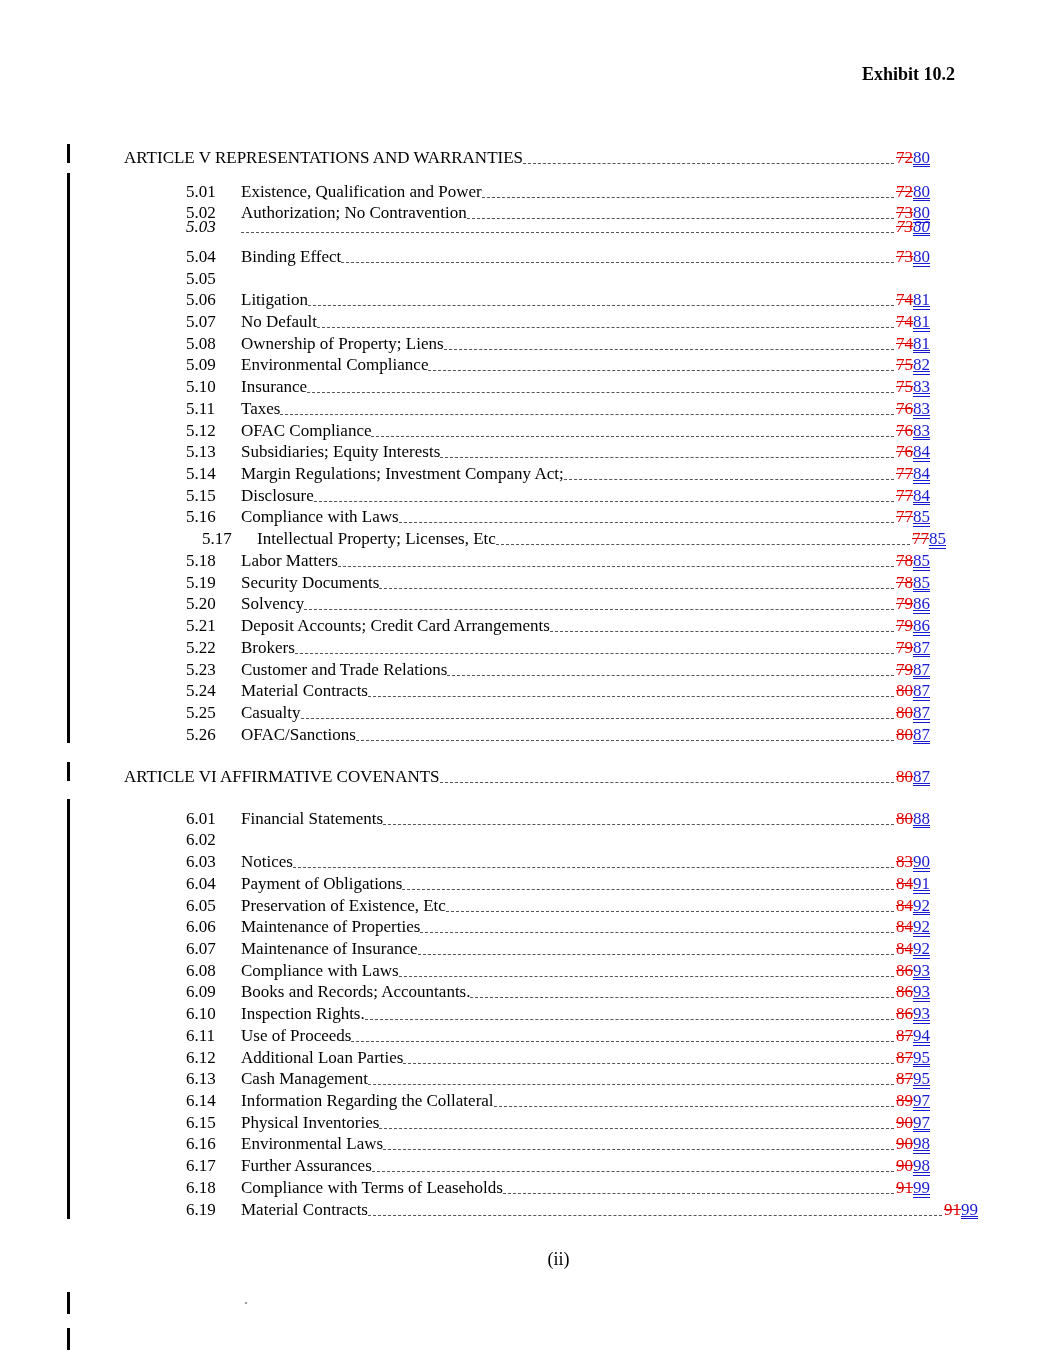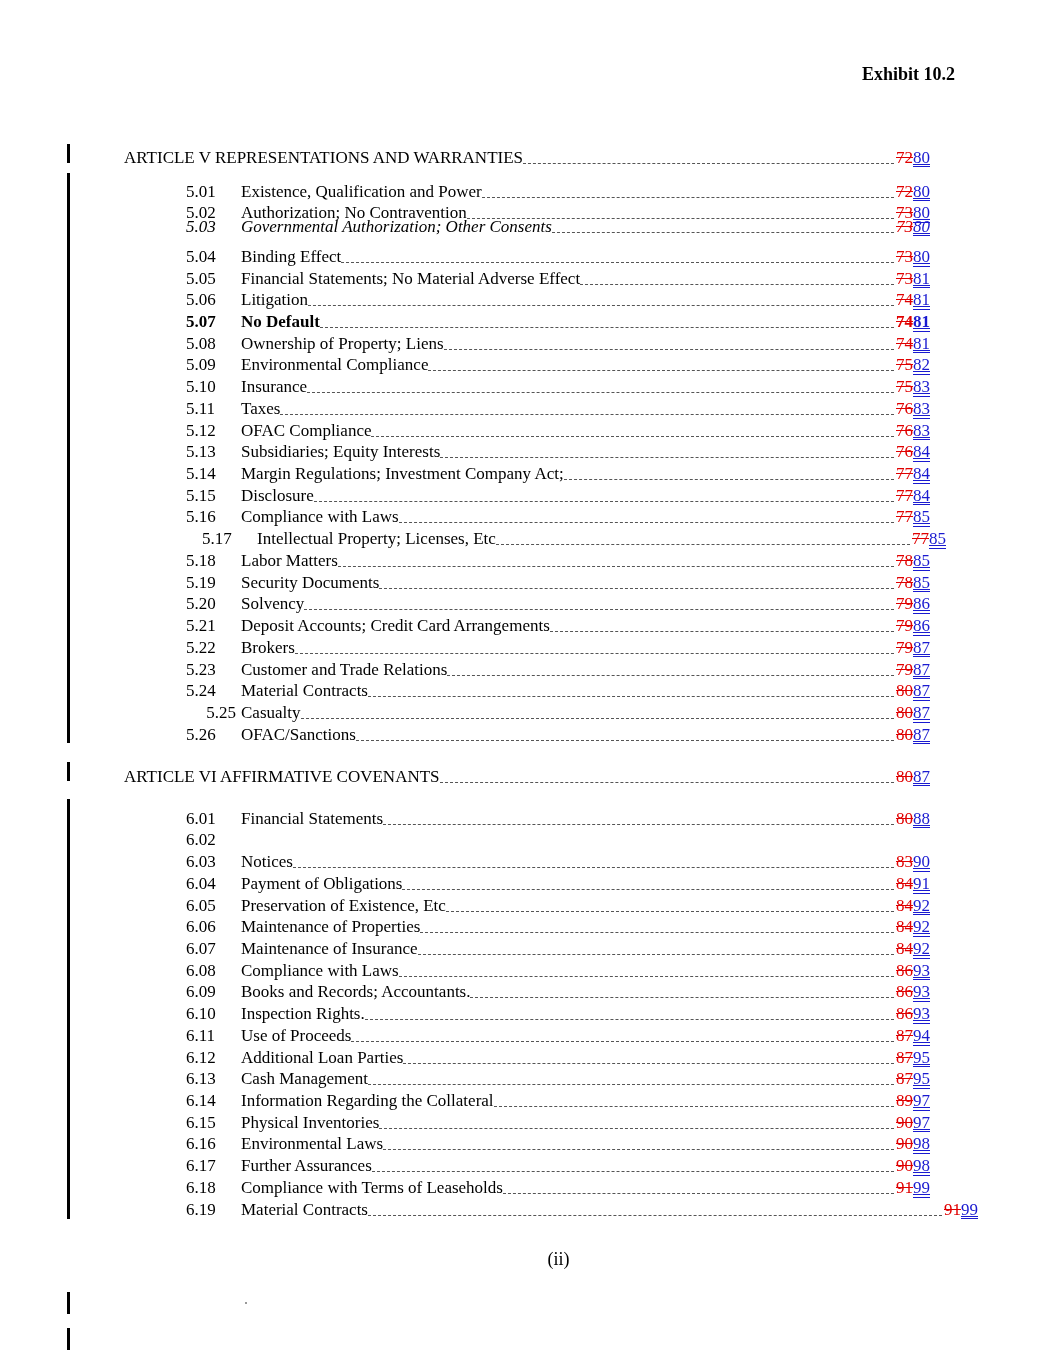--- a/index.html
+++ b/index.html
@@ -52,50 +52,44 @@
       <span class="num">5.02</span>
       <span class="title">
         <span class="text">Authorization; No Contravention</span>
         <span class="leader"></span>
         <span class="pages"><span class="old">73</span><span class="new">80</span></span>
       </span>
     </div>
     <div class="row" style="top: 215px; font-style: italic;">
       <span class="num">5.03</span>
       <span class="title">
-        <span class="text">Governmental Authorization; Other Consents</span>
         <span class="leader"></span>
         <span class="pages"><span class="old">73</span><span class="new">80</span></span>
       </span>
     </div>
     <div class="row" style="top: 245.16px;">
       <span class="num">5.04</span>
       <span class="title">
         <span class="text">Binding Effect</span>
         <span class="leader"></span>
         <span class="pages"><span class="old">73</span><span class="new">80</span></span>
       </span>
     </div>
     <div class="row" style="top: 266.88px;">
       <span class="num">5.05</span>
-      <span class="title">
-        <span class="text">Financial Statements; No Material Adverse Effect</span>
-        <span class="leader"></span>
-        <span class="pages"><span class="old">73</span><span class="new">81</span></span>
-      </span>
     </div>
     <div class="row" style="top: 288.6px;">
       <span class="num">5.06</span>
       <span class="title">
         <span class="text">Litigation</span>
         <span class="leader"></span>
         <span class="pages"><span class="old">74</span><span class="new">81</span></span>
       </span>
     </div>
-    <div class="row" style="top: 310.32px; font-weight: bold;">
+    <div class="row" style="top: 310.32px;">
       <span class="num">5.07</span>
       <span class="title">
         <span class="text">No Default</span>
         <span class="leader"></span>
         <span class="pages"><span class="old">74</span><span class="new">81</span></span>
       </span>
     </div>
     <div class="row" style="top: 332.04px;">
       <span class="num">5.08</span>
       <span class="title">
@@ -225,21 +219,21 @@
       </span>
     </div>
     <div class="row" style="top: 679.56px;">
       <span class="num">5.24</span>
       <span class="title">
         <span class="text">Material Contracts</span>
         <span class="leader"></span>
         <span class="pages"><span class="old">80</span><span class="new">87</span></span>
       </span>
     </div>
-    <div class="row" style="top: 701.28px; text-align: right;">
+    <div class="row" style="top: 701.28px;">
       <span class="num">5.25</span>
       <span class="title">
         <span class="text">Casualty</span>
         <span class="leader"></span>
         <span class="pages"><span class="old">80</span><span class="new">87</span></span>
       </span>
     </div>
     <div class="row" style="top: 723px;">
       <span class="num">5.26</span>
       <span class="title">

